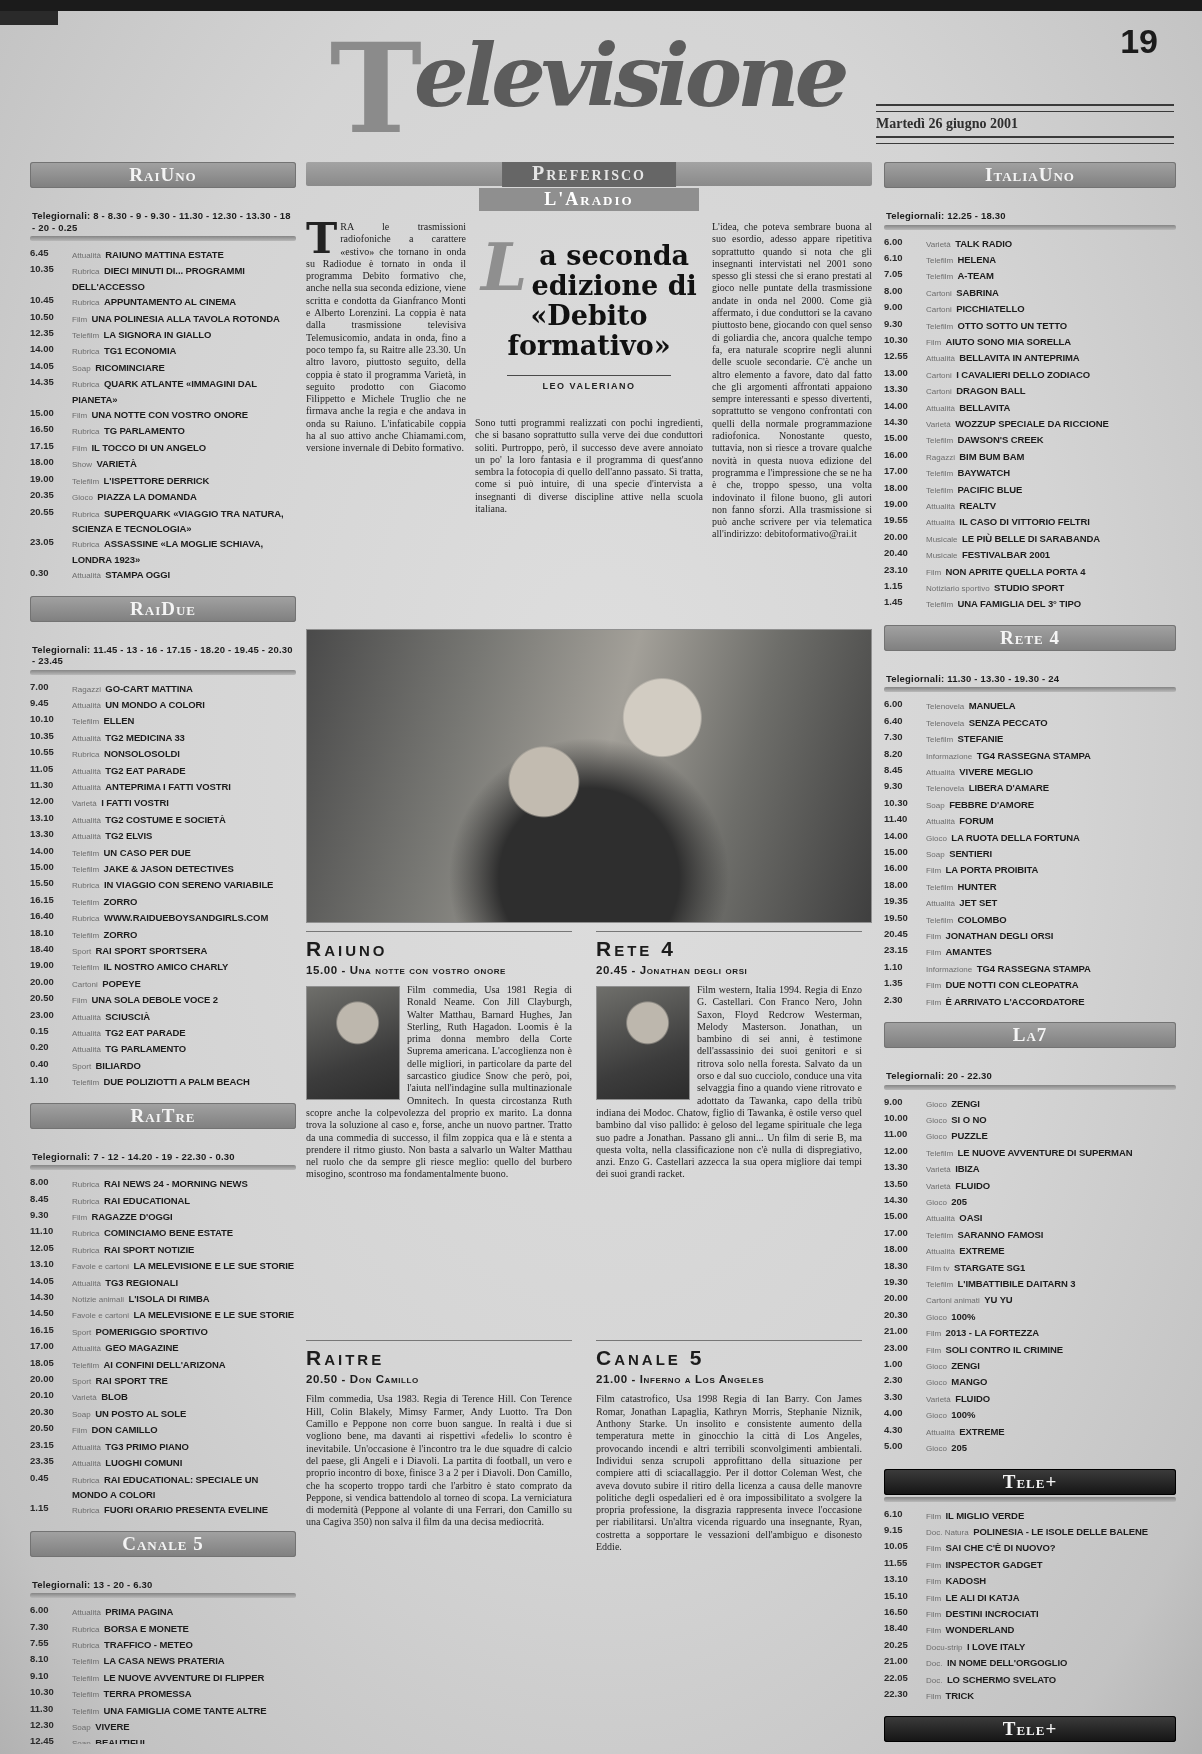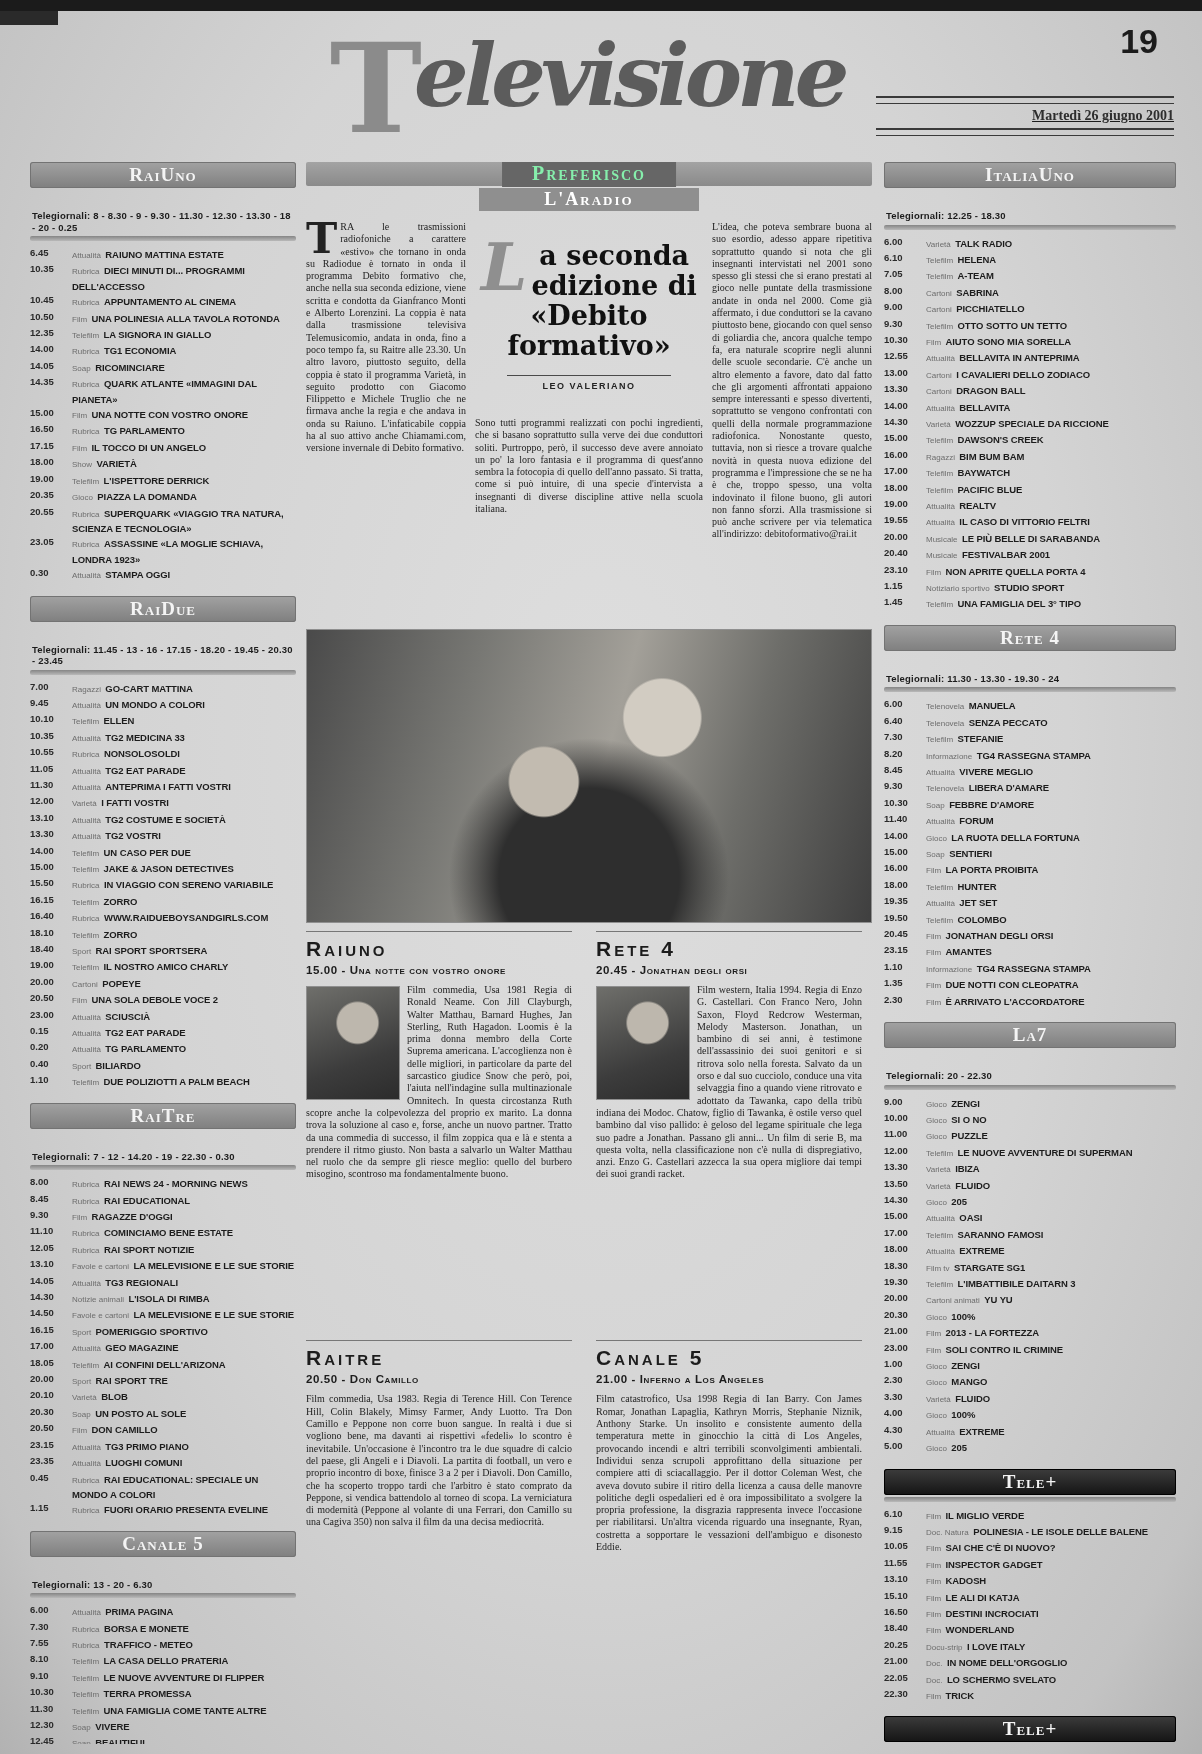--- a/index.html
+++ b/index.html
@@ -5,21 +5,21 @@
   html,body{margin:0;padding:0;background:#969696;}
   .page{position:relative;width:1202px;height:1754px;margin:0 auto;overflow:hidden;
         background:radial-gradient(ellipse at 50% 42%,#dedede 0%,#d4d4d4 55%,#c3c3c3 88%,#b2b2b2 100%);
         font-family:"Liberation Sans",sans-serif;color:#1c1c1c;}
   .scan-top{position:absolute;top:0;left:0;right:0;height:11px;background:#1b1b1b;}
   .scan-corner{position:absolute;top:11px;left:0;width:58px;height:14px;background:#2a2a2a;}
   .page-num{position:absolute;right:44px;top:22px;font:bold 34px "Liberation Sans",sans-serif;}
 
   
   .mh-left{position:absolute;left:32px;top:94px;width:290px;}
-  .mh-right{position:absolute;left:876px;top:96px;width:298px;text-align:right;text-decoration:underline;}
+  .mh-right{position:absolute;left:876px;top:104px;width:298px;text-align:left;}
   .mh-rule{height:5px;border-top:2px solid #3a3a3a;border-bottom:1px solid #3a3a3a;}
   .mh-title{font:bold 21px/27px "Liberation Serif",serif;padding:1px 2px;}
   .mh-date{font:bold 14px/24px "Liberation Serif",serif;color:#2e2e2e;}
   .section-title{position:absolute;left:298px;top:26px;width:578px;text-align:center;white-space:nowrap;}
   .st-T{font:bold 124px/100px "DejaVu Serif",serif;color:#8b8b8b;display:inline-block;vertical-align:-26px;}
   .st-rest{font:bold italic 86px/100px "DejaVu Serif",serif;color:#5c5c5c;letter-spacing:-5px;margin-left:-8px;}
 
   
   #col-left{position:absolute;left:30px;top:162px;width:266px;height:1582px;overflow:hidden;}
   #col-mid{position:absolute;left:306px;top:162px;width:566px;height:1582px;overflow:hidden;}
@@ -35,21 +35,21 @@
   .ch-divider{height:5px;background:linear-gradient(180deg,#858585,#b9b9b9);margin:2px 0 6px;border-radius:2px;}
   .row{display:flex;line-height:12.4px;margin-bottom:1px;}
   .time{flex:0 0 42px;font-weight:bold;font-size:9.5px;color:#2a2a2a;}
   .prog{flex:1;}
   .genre{font-size:8px;color:#6d6d6d;}
   .title{font-weight:bold;font-size:9.5px;letter-spacing:-0.1px;}
 
   
   .kick-bar1{position:relative;height:24px;border-radius:2px;background:linear-gradient(180deg,#a3a3a3,#8a8a8a);}
   .kick-chip1{position:absolute;left:50%;transform:translateX(-50%);top:-2px;background:#666;
-              padding:0 30px;color:#86efac;font:bold 20px/27px "Liberation Serif",serif;font-variant:small-caps;letter-spacing:2px;}
+              padding:0 30px;color:#e5e5e5;font:bold 20px/27px "Liberation Serif",serif;font-variant:small-caps;letter-spacing:2px;}
   .kick-chip2{display:block;margin:2px auto 0;width:220px;background:#8f8f8f;color:#fff;text-align:center;
               font:bold 18px/23px "Liberation Serif",serif;font-variant:small-caps;letter-spacing:2px;}
   .feature-cols{display:flex;gap:9px;margin-top:10px;height:400px;overflow:hidden;
                 text-align:justify;font:10px/12.3px "Liberation Serif",serif;color:#232323;}
   .fcol-side{width:160px;}
   .fcol-mid{width:228px;display:flex;flex-direction:column;}
   .dropcap{float:left;font:bold 42px/34px "DejaVu Serif",serif;margin:1px 3px 0 0;}
   .headline{font:bold 27px/30px "DejaVu Serif",serif;text-align:center;margin:20px 2px 2px;color:#111;}
   .hl-init{float:left;font:bold italic 66px/52px "DejaVu Serif",serif;color:#8f8f8f;margin:0 0 0 4px;}
   .byline-rule{border-top:1px solid #4a4a4a;width:72%;margin:12px auto 5px;}
@@ -202,21 +202,21 @@
           <div class="row">
             <span class="time">12.00</span>
             <span class="prog"><span class="genre">Varietà</span> <span class="title">I FATTI VOSTRI</span></span>
           </div>
           <div class="row">
             <span class="time">13.10</span>
             <span class="prog"><span class="genre">Attualità</span> <span class="title">TG2 COSTUME E SOCIETÀ</span></span>
           </div>
           <div class="row">
             <span class="time">13.30</span>
-            <span class="prog"><span class="genre">Attualità</span> <span class="title">TG2 VOSTRI</span></span>
+            <span class="prog"><span class="genre">Attualità</span> <span class="title">TG2 ELVIS</span></span>
           </div>
           <div class="row">
             <span class="time">14.00</span>
             <span class="prog"><span class="genre">Telefilm</span> <span class="title">UN CASO PER DUE</span></span>
           </div>
           <div class="row">
             <span class="time">15.00</span>
             <span class="prog"><span class="genre">Telefilm</span> <span class="title">JAKE &amp; JASON DETECTIVES</span></span>
           </div>
           <div class="row">
@@ -372,21 +372,21 @@
           <div class="row">
             <span class="time">7.30</span>
             <span class="prog"><span class="genre">Rubrica</span> <span class="title">BORSA E MONETE</span></span>
           </div>
           <div class="row">
             <span class="time">7.55</span>
             <span class="prog"><span class="genre">Rubrica</span> <span class="title">TRAFFICO - METEO</span></span>
           </div>
           <div class="row">
             <span class="time">8.10</span>
-            <span class="prog"><span class="genre">Telefilm</span> <span class="title">LA CASA DELLO PRATERIA</span></span>
+            <span class="prog"><span class="genre">Telefilm</span> <span class="title">LA CASA NEWS PRATERIA</span></span>
           </div>
           <div class="row">
             <span class="time">9.10</span>
             <span class="prog"><span class="genre">Telefilm</span> <span class="title">LE NUOVE AVVENTURE DI FLIPPER</span></span>
           </div>
           <div class="row">
             <span class="time">10.30</span>
             <span class="prog"><span class="genre">Telefilm</span> <span class="title">TERRA PROMESSA</span></span>
           </div>
           <div class="row">

